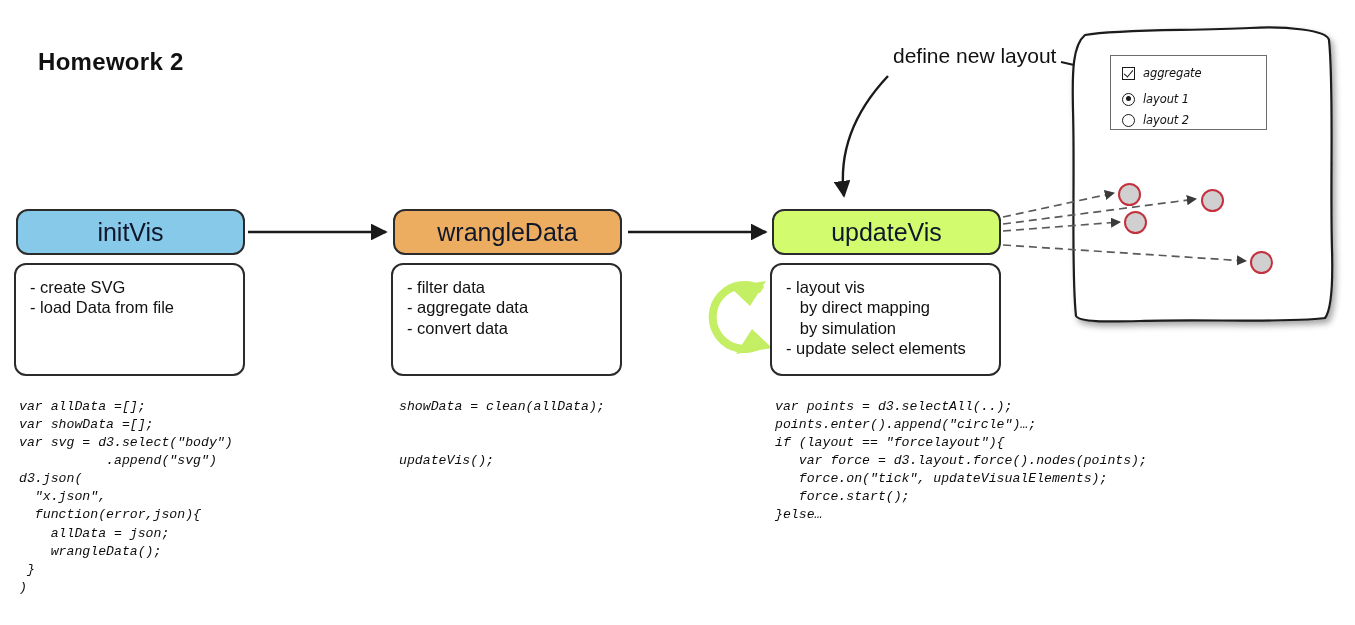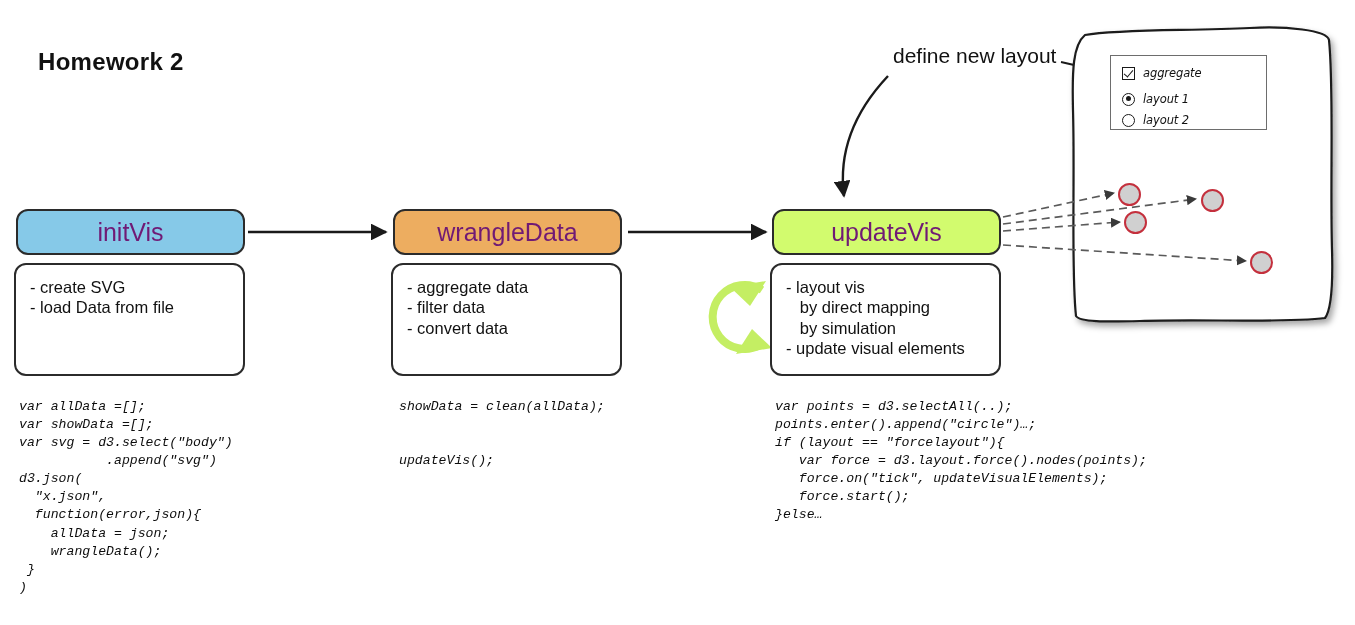--- a/index.html
+++ b/index.html
@@ -35,21 +35,21 @@
 
   
   .stage-header {
     box-sizing: border-box;
     border: 2px solid #2b2b2b;
     border-radius: 12px;
     display: flex;
     align-items: center;
     justify-content: center;
     font-size: 25px;
-    color: #701a75;
+    color: #0f172a;
   }
   .stage-detail {
     box-sizing: border-box;
     border: 2px solid #2b2b2b;
     border-radius: 12px;
     background: #ffffff;
     padding: 12px 26px 10px 14px;
     font-size: 16.5px;
     line-height: 1.24;
     color: #111;
@@ -215,37 +215,37 @@
   function(error,json){
     allData = json;
     wrangleData();
  }
 )</div>
 
 <div class="abs stage-header" style="left:393px; top:209px; width:229px; height:46px; background:#edad60;">
   <span>wrangleData</span>
 </div>
 <div class="abs stage-detail" style="left:391px; top:263px; width:231px; height:113px;">
+  <div class="dline">- filter data</div>
   <div class="dline">- aggregate data</div>
-  <div class="dline">- filter data</div>
   <div class="dline">- convert data</div>
 </div>
 <div class="abs code" style="left:399px; top:398px;">showData = clean(allData);
 
 
 updateVis();</div>
 
 <div class="abs stage-header" style="left:772px; top:209px; width:229px; height:46px; background:#d2fb6e;text-align:center;">
   <span>updateVis</span>
 </div>
 <div class="abs stage-detail" style="left:770px; top:263px; width:231px; height:113px;">
   <div class="dline">- layout vis</div>
   <div class="dline">   by direct mapping</div>
   <div class="dline">   by simulation</div>
-  <div class="dline">- update visual elements</div>
+  <div class="dline">- update select elements</div>
 </div>
 <div class="abs code" style="left:775px; top:398px;">var points = d3.selectAll(..);
 points.enter().append("circle")…;
 if (layout == "forcelayout"){
    var force = d3.layout.force().nodes(points);
    force.on("tick", updateVisualElements);
    force.start();
 }else…</div>
 
 <div class="abs" id="annotation-define-new-layout">define new layout</div>

